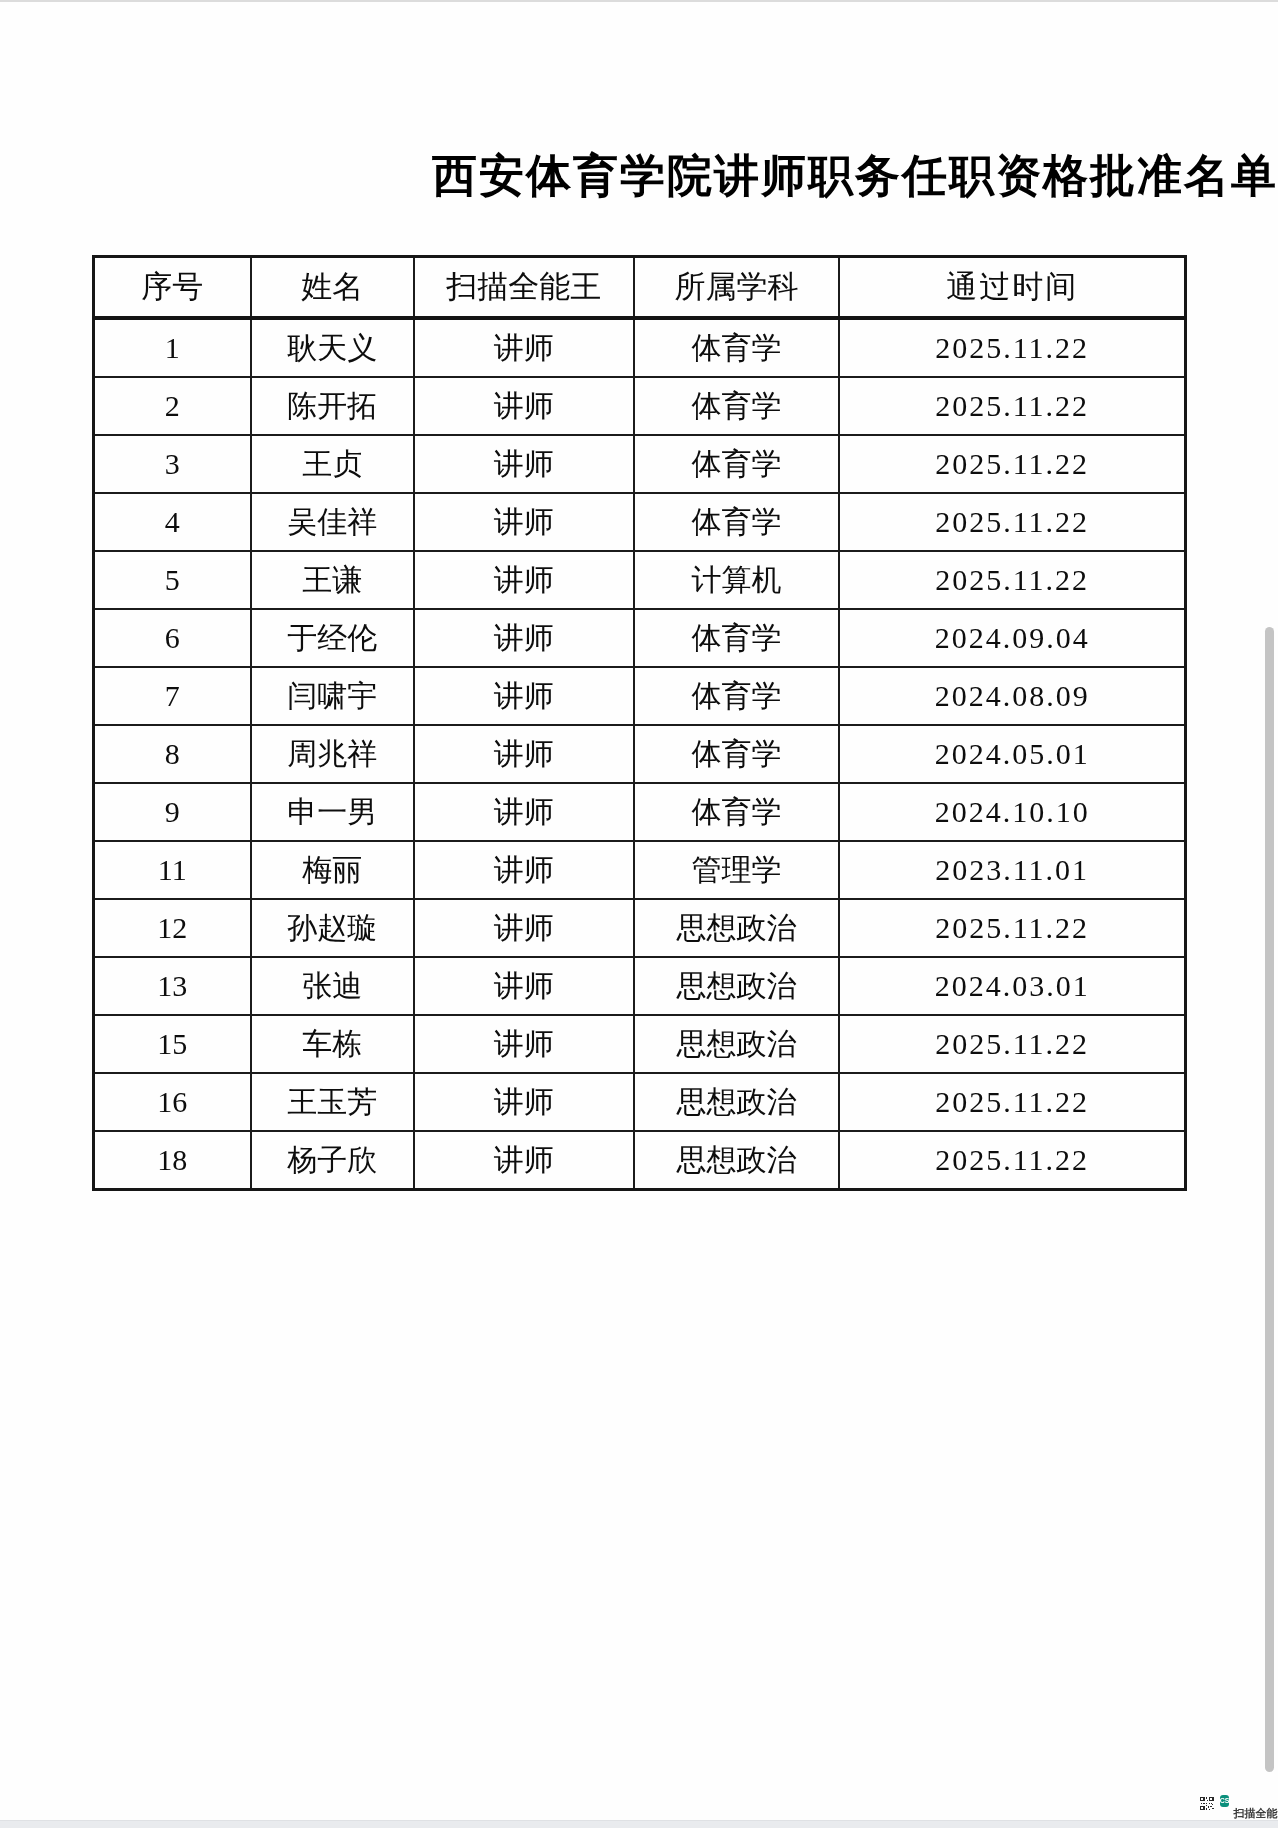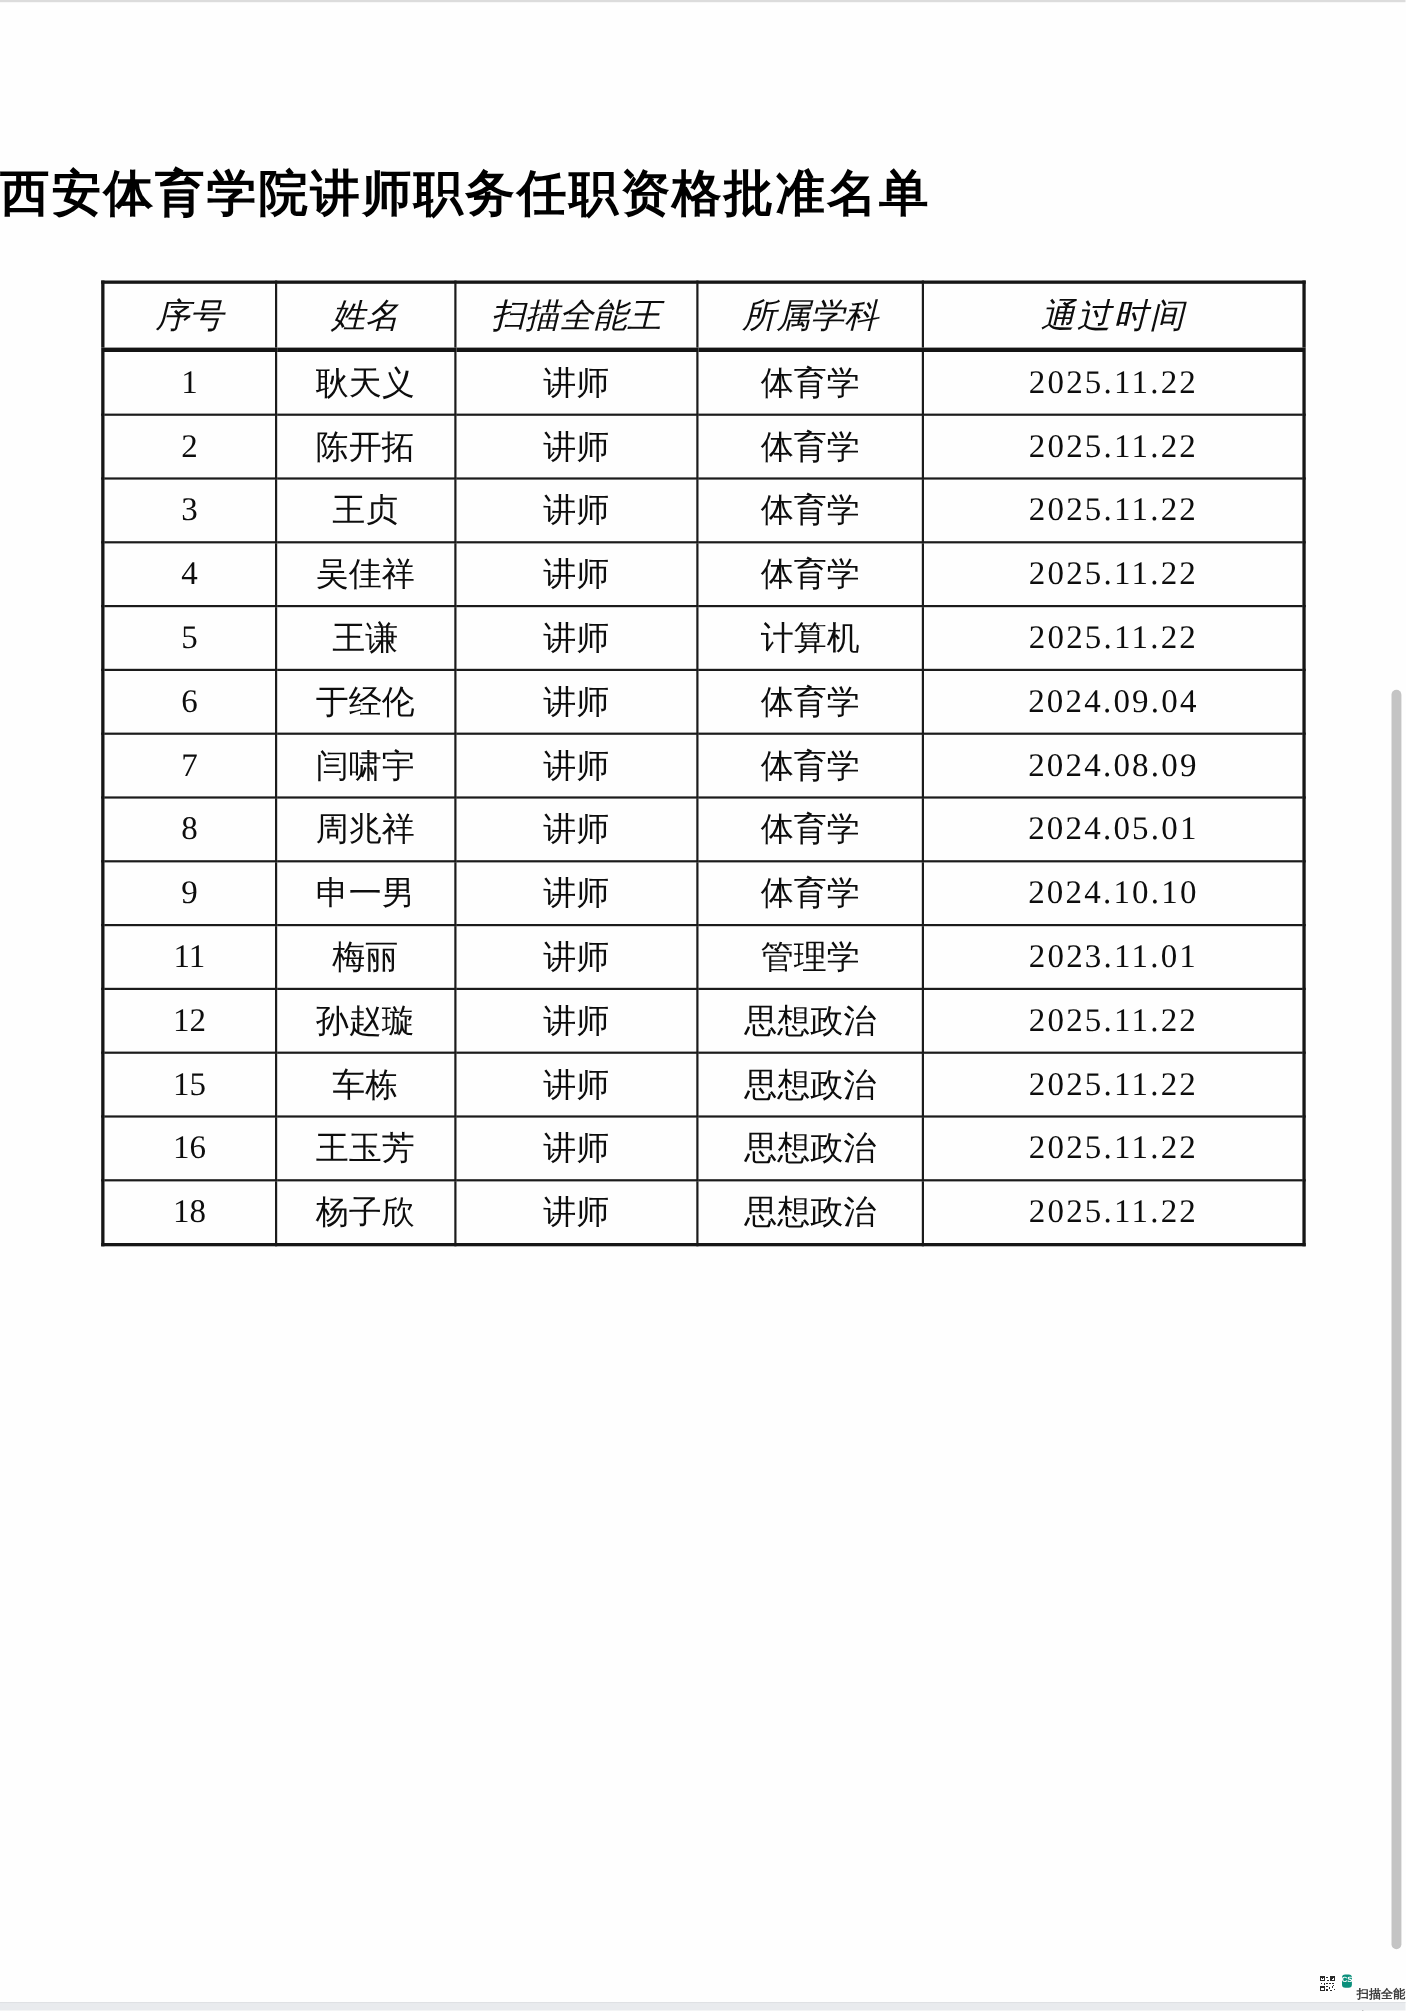--- a/index.html
+++ b/index.html
@@ -2,36 +2,36 @@
 <html><head>
 <meta charset="utf-8">
 <style>
   html,body{margin:0;padding:0;background:#ffffff;}
   .page{
     position:relative;width:1278px;height:1828px;background:#fefefe;overflow:hidden;
     font-family:"Liberation Serif","DejaVu Serif",serif;color:#0d0d0d;
   }
   .top-hairline{position:absolute;top:0;left:0;width:100%;height:2px;background:#dcdcdc;}
   .doc-title{
-    position:absolute;top:146px;left:0;width:100%;margin:0;text-align:left;
+    position:absolute;top:146px;left:0;width:100%;margin:0;text-align:right;
     font-family:"Liberation Sans","DejaVu Sans",sans-serif;
     font-size:45px;font-weight:700;letter-spacing:2px;color:#000;
   }
   table.roster{
     position:absolute;left:92px;top:255px;width:1095px;
     border-collapse:collapse;table-layout:fixed;
     border:3px solid #161616;
     font-size:30px;
   }
   table.roster th, table.roster td{
     border:2px solid #1b1b1b;text-align:center;vertical-align:middle;
     padding:0;overflow:hidden;white-space:nowrap;
   }
   table.roster thead th{
-    height:58px;font-weight:400;font-size:31px;border-bottom:4px solid #141414;font-style:italic;
+    height:58px;font-weight:400;font-size:31px;border-bottom:4px solid #141414;
   }
   table.roster tbody td{height:56px;}
   .col-index{width:152px;}
   .col-name{width:158px;}
   .col-title{width:213px;}
   .col-discipline{width:199px;}
   .col-date{width:335px;letter-spacing:2px;}
   
   .watermark{position:absolute;left:1200px;top:1791px;height:26px;display:flex;align-items:flex-start;}
   .qr{width:21px;height:21px;margin-top:2px;}
@@ -151,20 +151,27 @@
           <td class="col-title">讲师</td>
           <td class="col-discipline">管理学</td>
           <td class="col-date">2023.11.01</td>
         </tr>
         <tr>
           <td class="col-index">12</td>
           <td class="col-name">孙赵璇</td>
           <td class="col-title">讲师</td>
           <td class="col-discipline">思想政治</td>
           <td class="col-date">2025.11.22</td>
+        </tr>
+        <tr>
+          <td class="col-index">13</td>
+          <td class="col-name">张迪</td>
+          <td class="col-title">讲师</td>
+          <td class="col-discipline">思想政治</td>
+          <td class="col-date">2024.03.01</td>
         </tr>
         <tr>
           <td class="col-index">15</td>
           <td class="col-name">车栋</td>
           <td class="col-title">讲师</td>
           <td class="col-discipline">思想政治</td>
           <td class="col-date">2025.11.22</td>
         </tr>
         <tr>
           <td class="col-index">16</td>

